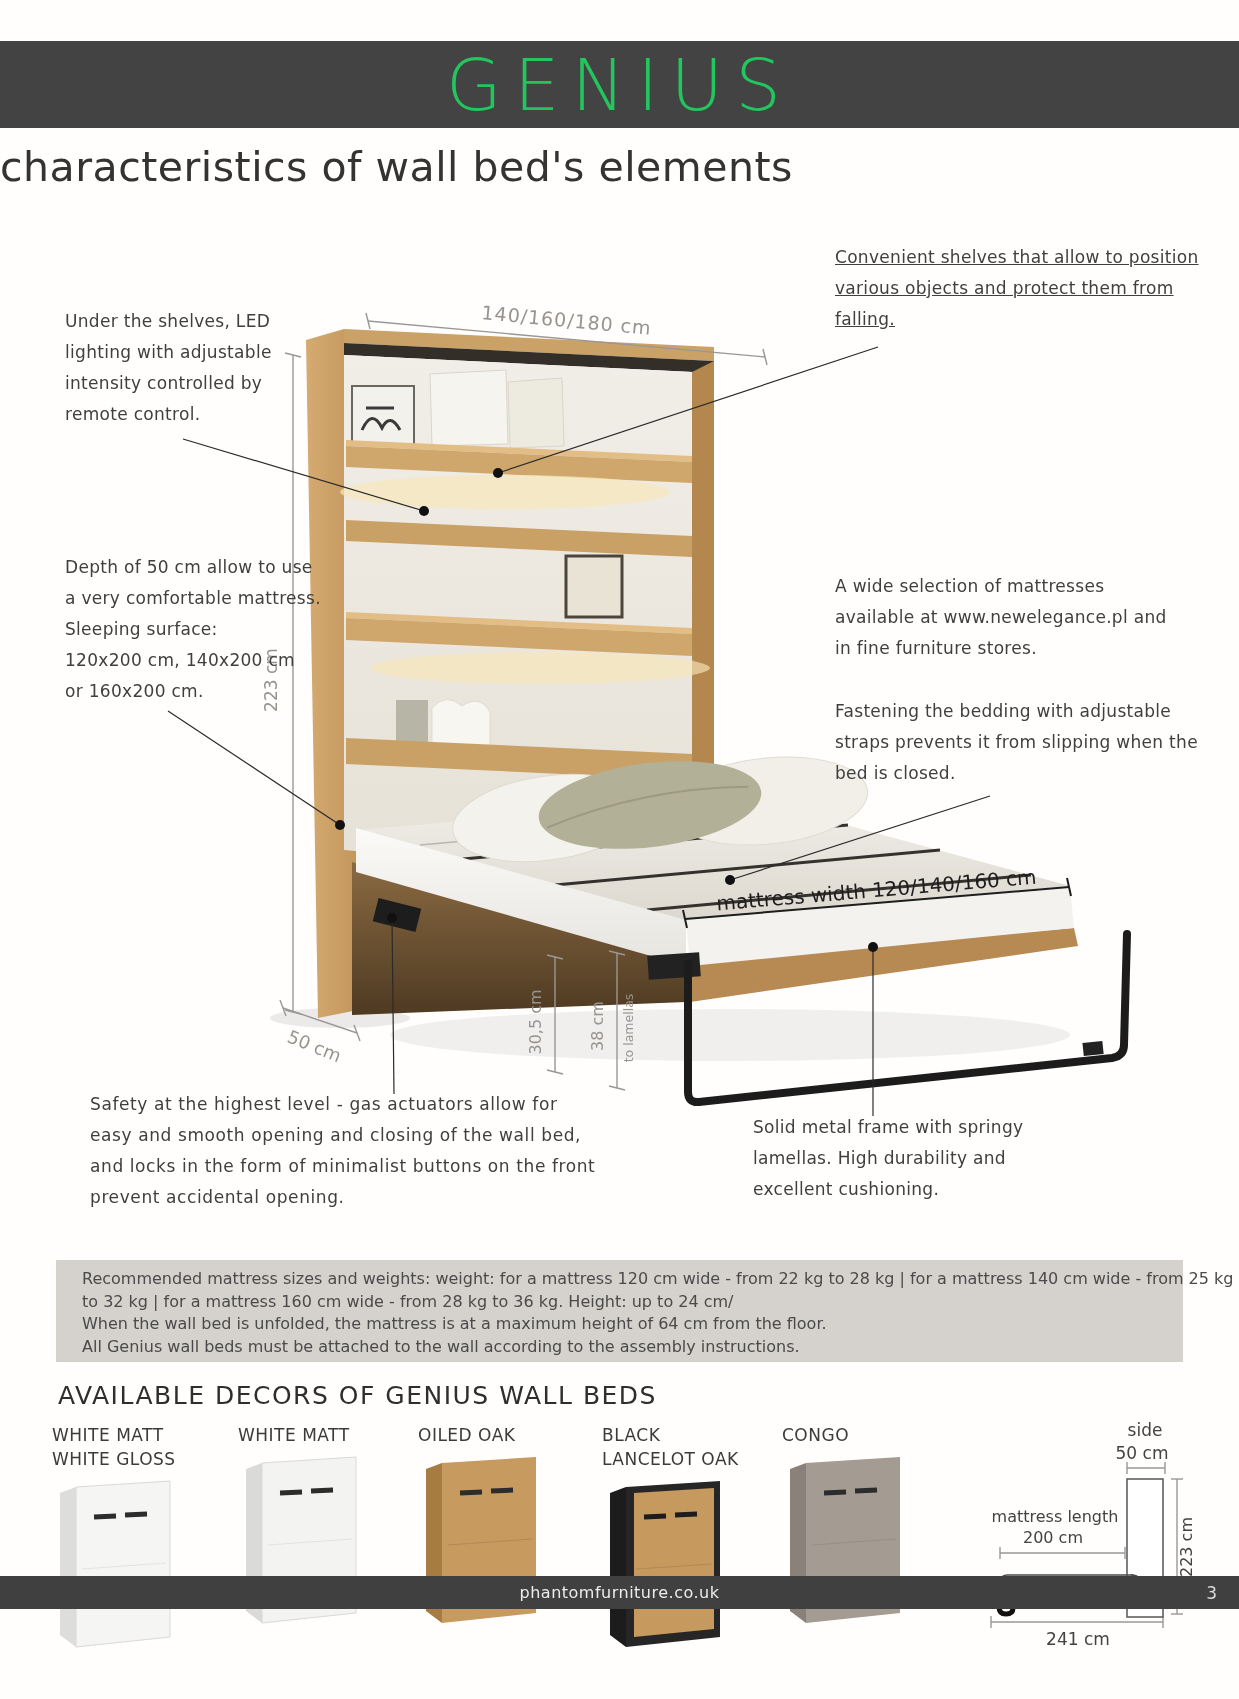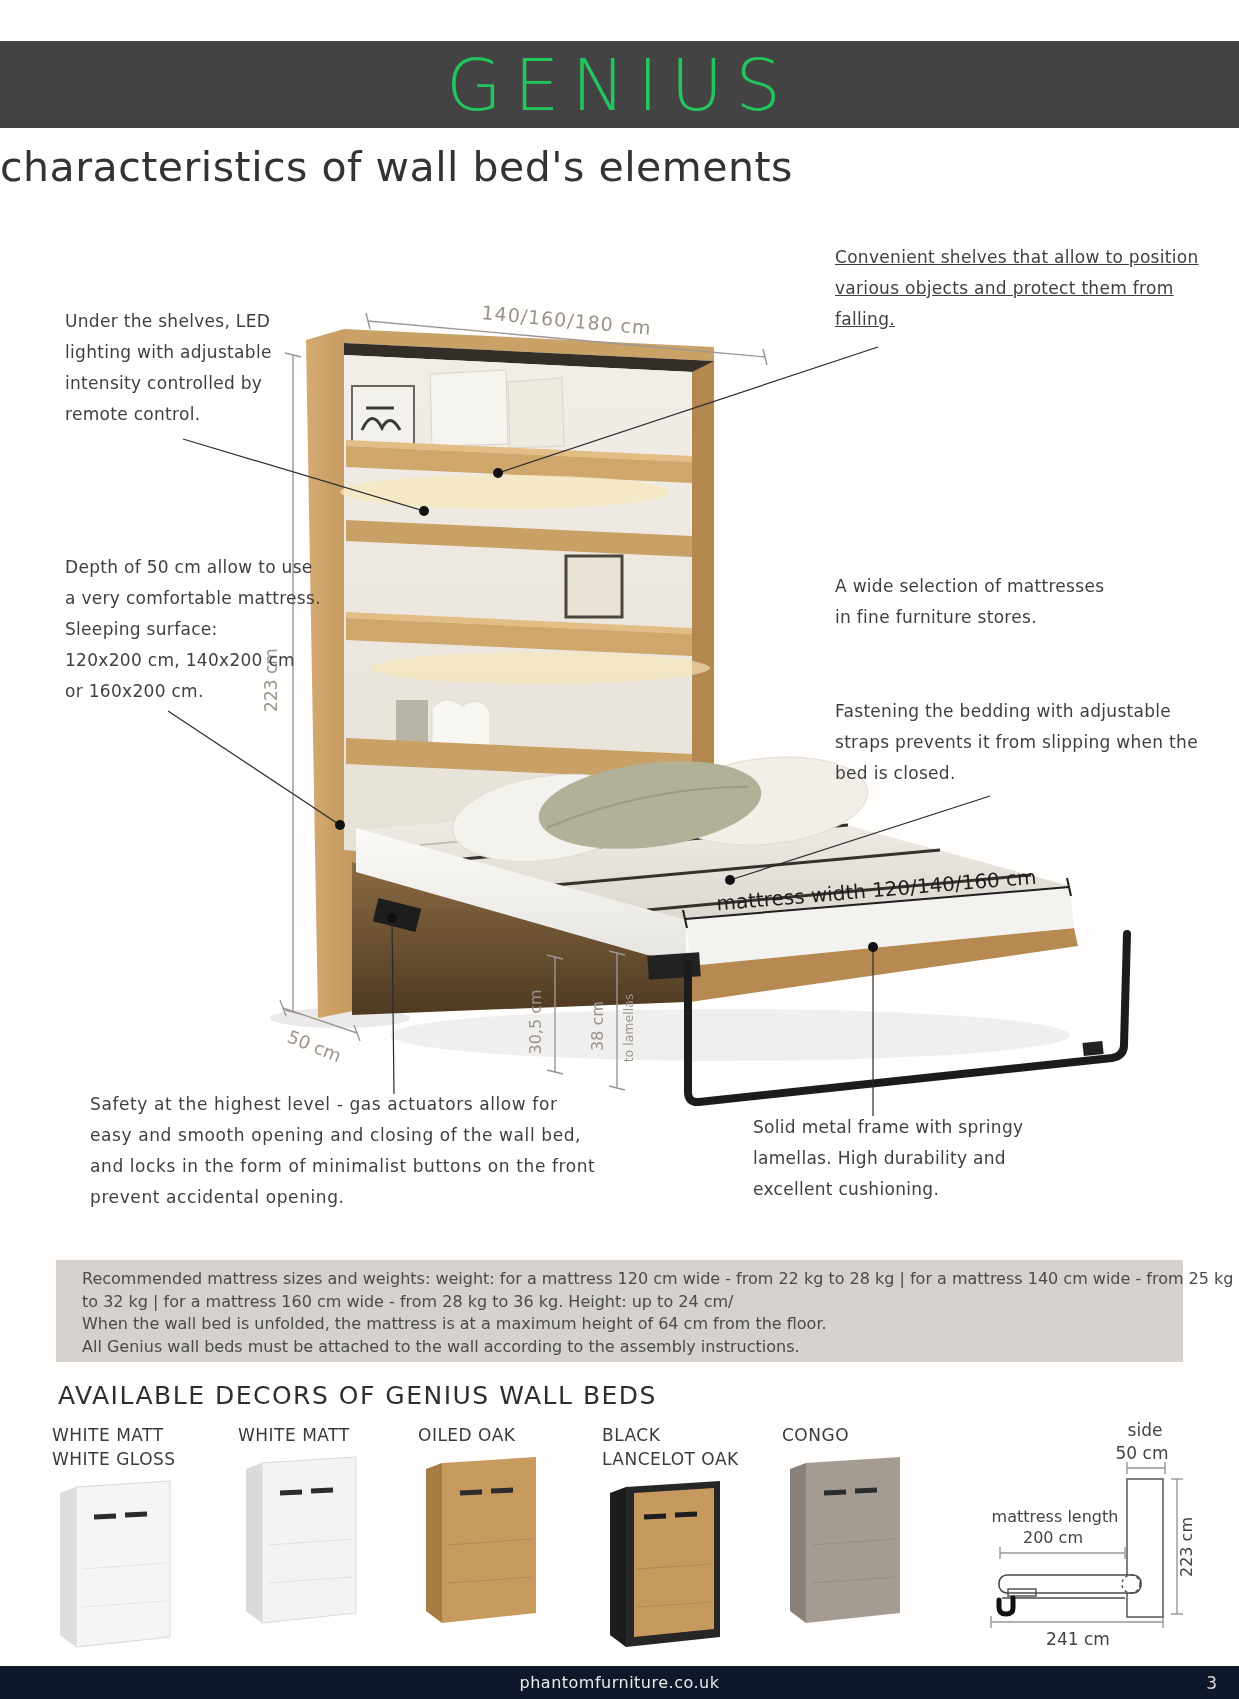--- a/index.html
+++ b/index.html
@@ -26,21 +26,21 @@
   .infobox .ln{margin-left:26px;color:#4a4a4a;font-size:16px;line-height:22.5px;white-space:nowrap;}
   .infobox .ln:first-child{padding-top:8px;}
   
   .decors-heading{position:absolute;left:58px;top:1381px;font-size:25px;color:#2e2e2e;
                   letter-spacing:1.5px;font-weight:400;z-index:3;}
   .decor{position:absolute;top:1423px;width:150px;z-index:3;}
   .decor .dlabel{color:#3b3b3b;font-size:17px;line-height:24px;letter-spacing:.5px;white-space:nowrap;}
   .decor svg{margin-top:6px;}
   #decor-0{left:52px;} #decor-1{left:238px;} #decor-2{left:418px;} #decor-3{left:602px;} #decor-4{left:782px;}
   
-  .footbar{position:absolute;left:0;top:1666px;width:1239px;height:33px;background:#0f172a;z-index:4;
+  .footbar{position:absolute;left:0;top:1576px;width:1239px;height:33px;background:#404040;z-index:4;
            display:flex;align-items:center;}
   .footbar .site{flex:1;text-align:center;color:#ececec;font-size:16px;letter-spacing:.5px;}
   .footbar .pageno{position:absolute;right:22px;color:#dcdcdc;font-size:17px;}
   svg text{font-family:"DejaVu Sans","Liberation Sans",sans-serif;}
   .mainsvg{position:absolute;left:0;top:0;z-index:1;}
 </style>
 </head>
 <body>
 
 <div id="page">
@@ -221,20 +221,21 @@
     <div class="ln">120x200 cm, 140x200 cm</div>
     <div class="ln">or 160x200 cm.</div>
   </div>
   <div class="ann" id="ann-shelves">
     <div class="ln">Convenient shelves that allow to position</div>
     <div class="ln">various objects and protect them from</div>
     <div class="ln">falling.</div>
   </div>
   <div class="ann" id="ann-mattress">
     <div class="ln">A wide selection of mattresses</div>
+    <div class="ln">available at www.newelegance.pl and</div>
     <div class="ln">in fine furniture stores.</div>
   </div>
   <div class="ann" id="ann-fastening">
     <div class="ln">Fastening the bedding with adjustable</div>
     <div class="ln">straps prevents it from slipping when the</div>
     <div class="ln">bed is closed.</div>
   </div>
   <div class="ann" id="ann-safety">
     <div class="ln">Safety at the highest level - gas actuators allow for</div>
     <div class="ln">easy and smooth opening and closing of the wall bed,</div>

